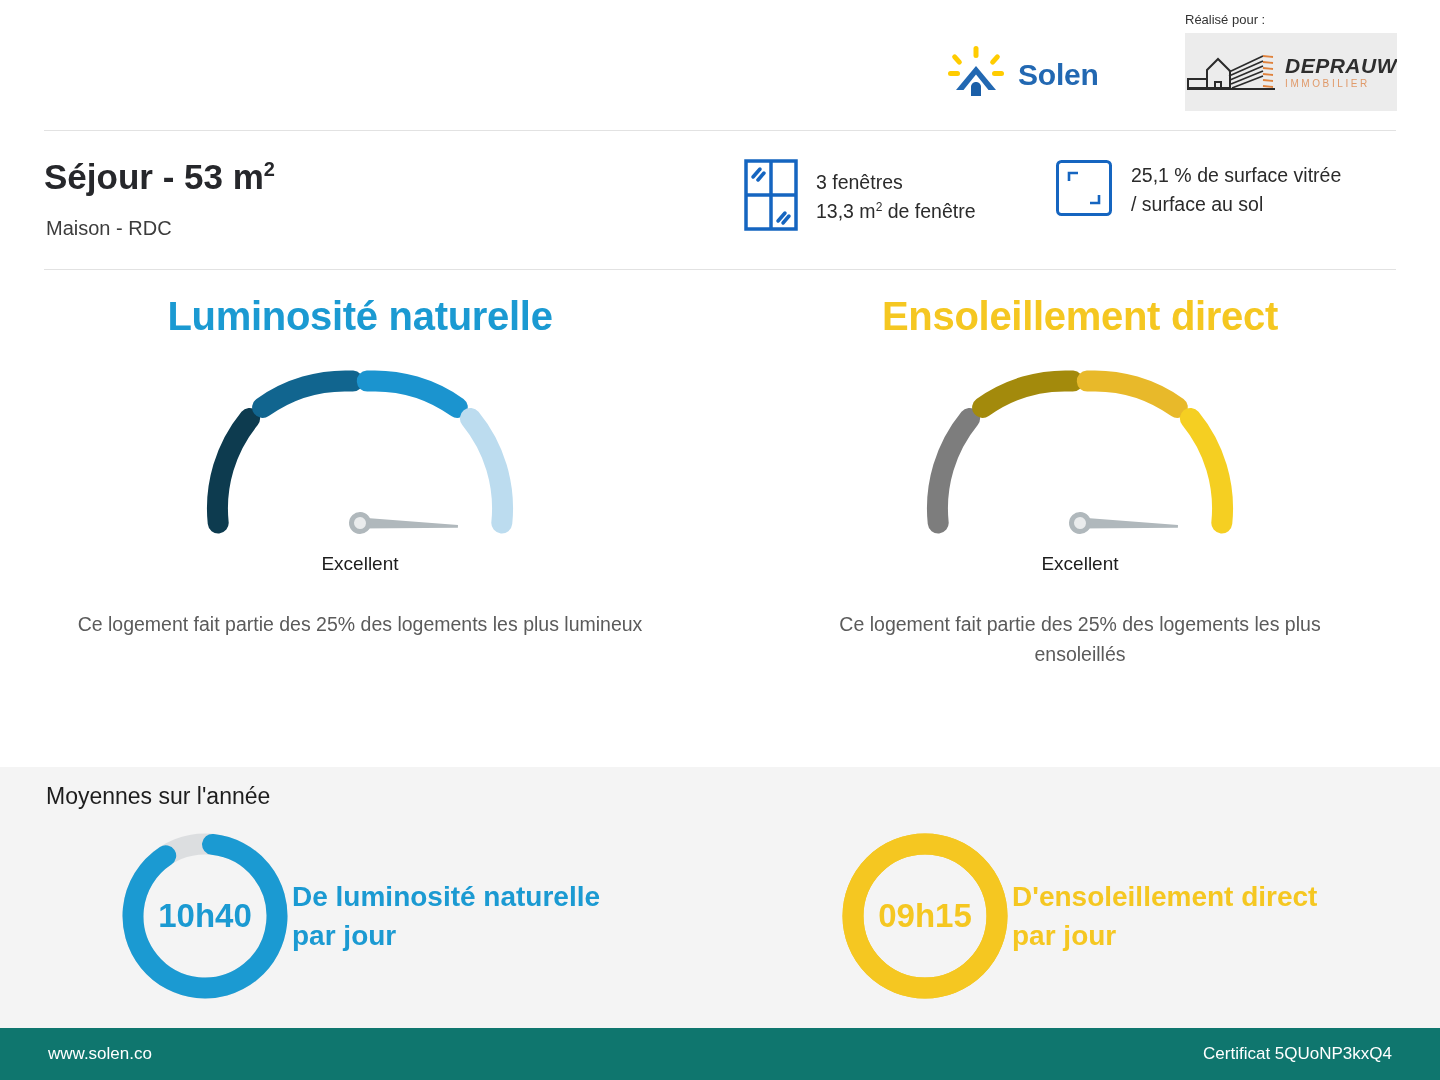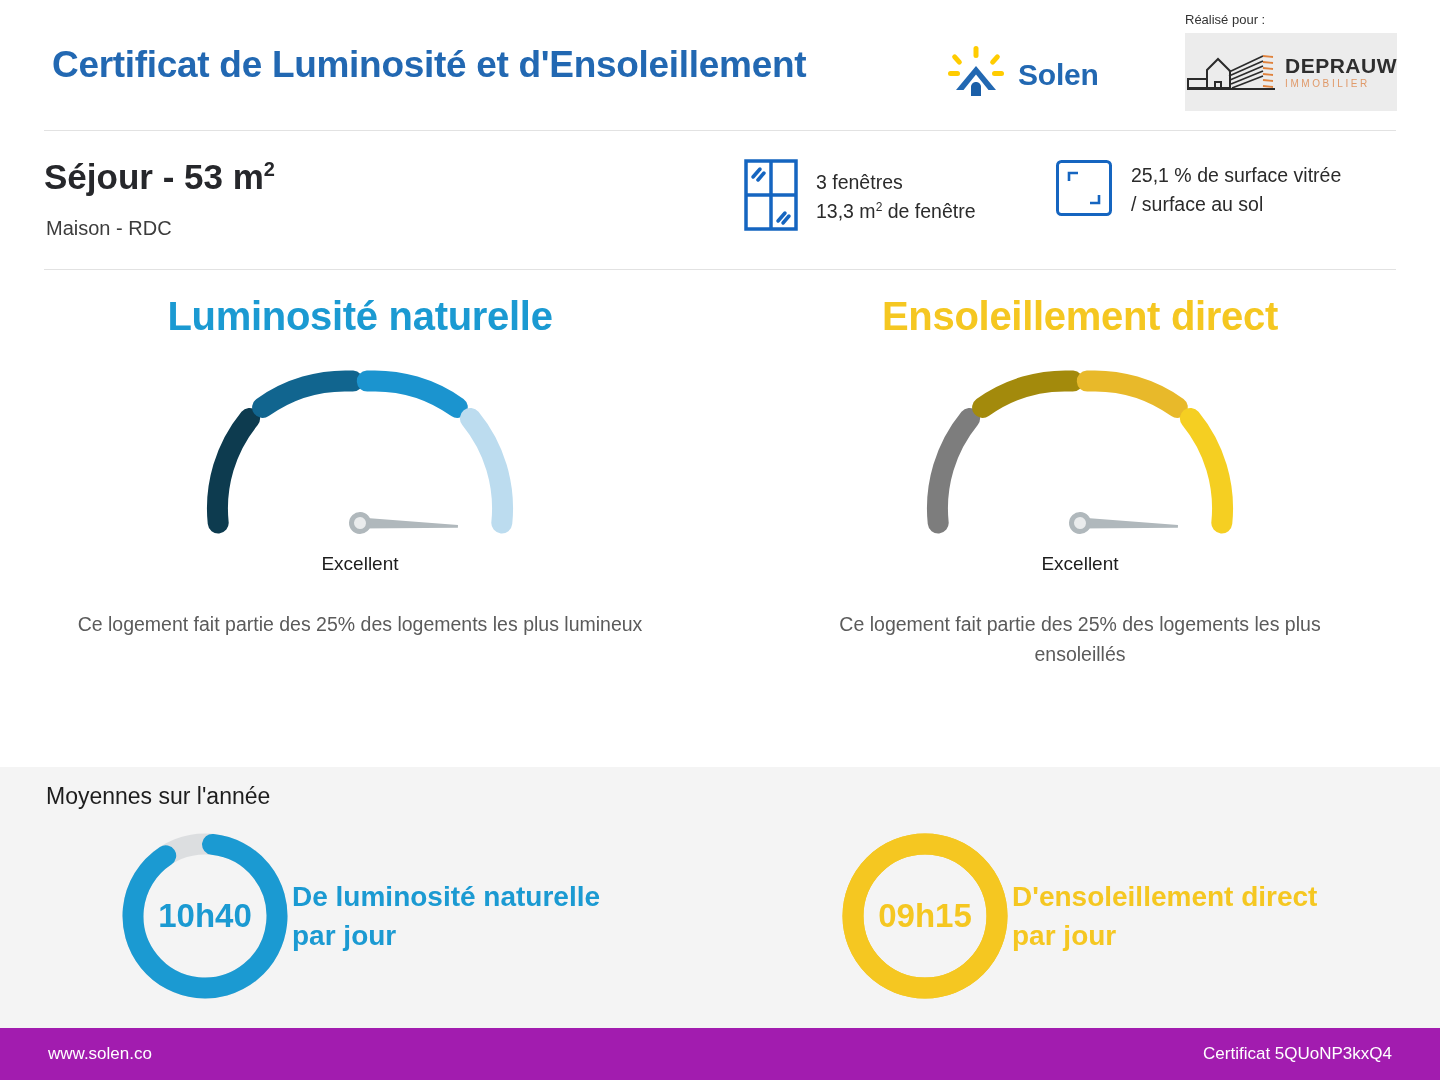--- a/index.html
+++ b/index.html
@@ -77,20 +77,21 @@
   .partner-text {
     display: flex;
     flex-direction: column;
     line-height: 1;
   }
   .partner-name {
     font-size: 21px;
     font-weight: bold;
     color: #2e2e2e;
     letter-spacing: 0.5px;
+    font-style: italic;
   }
   .partner-sub {
     font-size: 10px;
     font-weight: normal;
     color: #e09a6a;
     letter-spacing: 2.6px;
     margin-top: 3px;
   }
 
   .divider {
@@ -224,39 +225,38 @@
     font-size: 33px;
     font-weight: bold;
   }
   .donut-value.blue   { color: #1b9ad2; }
   .donut-value.yellow { color: #f5c721; }
 
   
   .footer {
     flex: 0 0 auto;
     height: 52px;
-    background: #a21caf;
+    background: #0f766e;
     display: flex;
     align-items: center;
     justify-content: space-between;
     padding: 0 48px;
     box-sizing: border-box;
   }
   .footer-text {
     color: #ffffff;
     font-size: 17px;
   }
 </style>
 </head>
 <body>
 
 <div class="page">
 
   <div class="header">
-    <div class="header-title">Certificat de Luminosité et d'Ensoleillement</div>
 
     <div class="brand">
       <span>
         <svg width="56" height="54" viewBox="0 0 56 54">
           <g fill="#ffcc00">
             <rect x="25.5" y="0" width="5" height="12" rx="2.5"></rect>
             <rect x="6.5" y="7.5" width="5" height="12" rx="2.5" transform="rotate(-42 9 13.5)"></rect>
             <rect x="44.5" y="7.5" width="5" height="12" rx="2.5" transform="rotate(42 47 13.5)"></rect>
             <rect x="0" y="25" width="12" height="5" rx="2.5"></rect>
             <rect x="44" y="25" width="12" height="5" rx="2.5"></rect>

